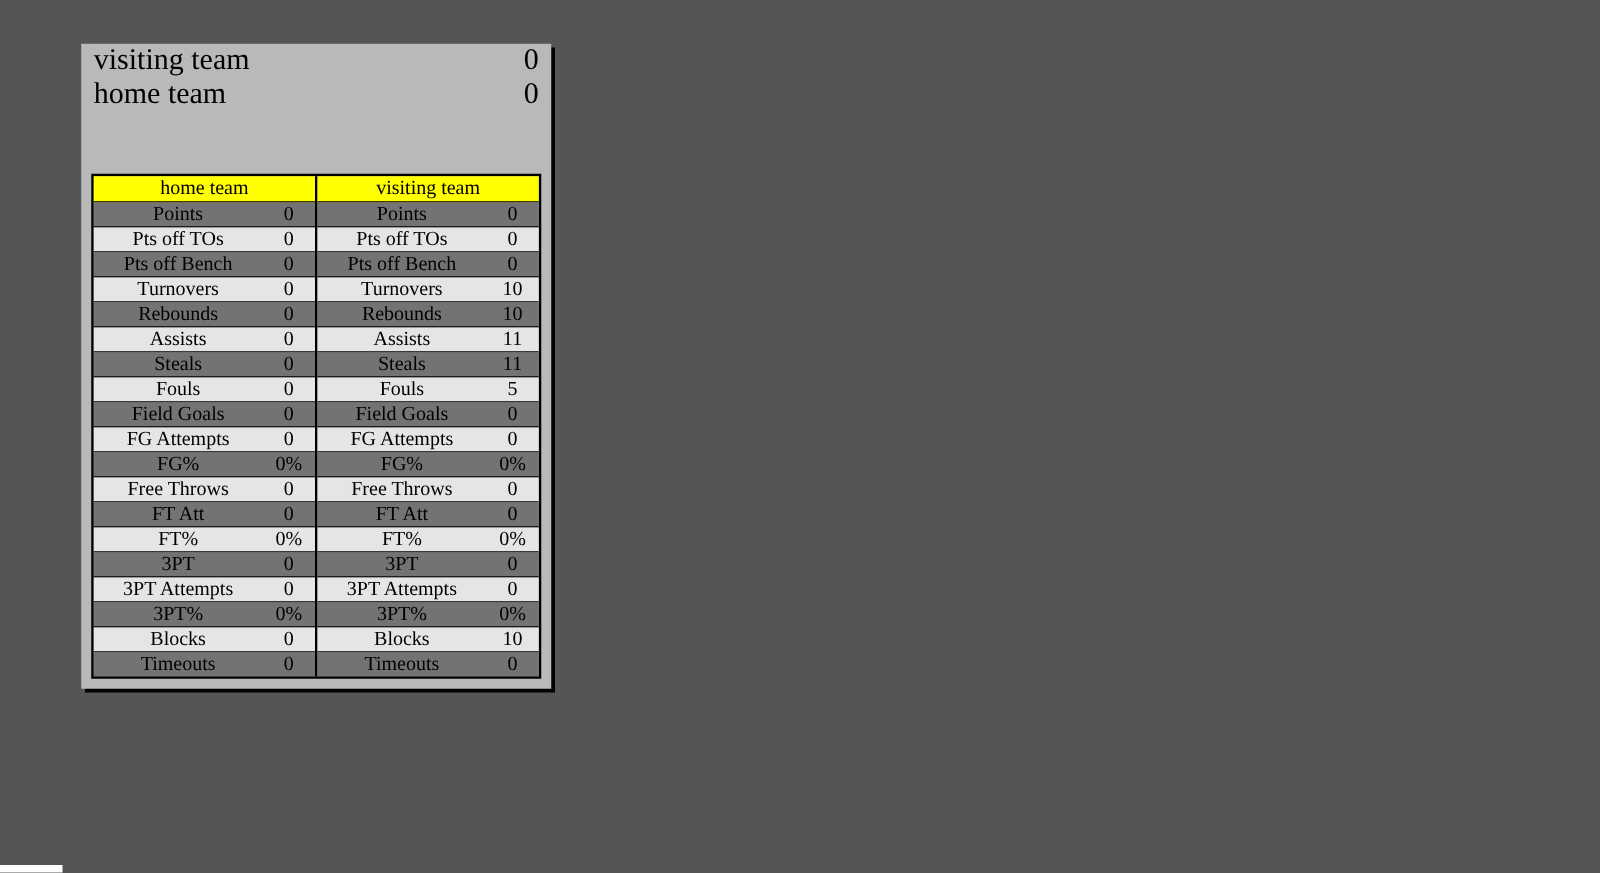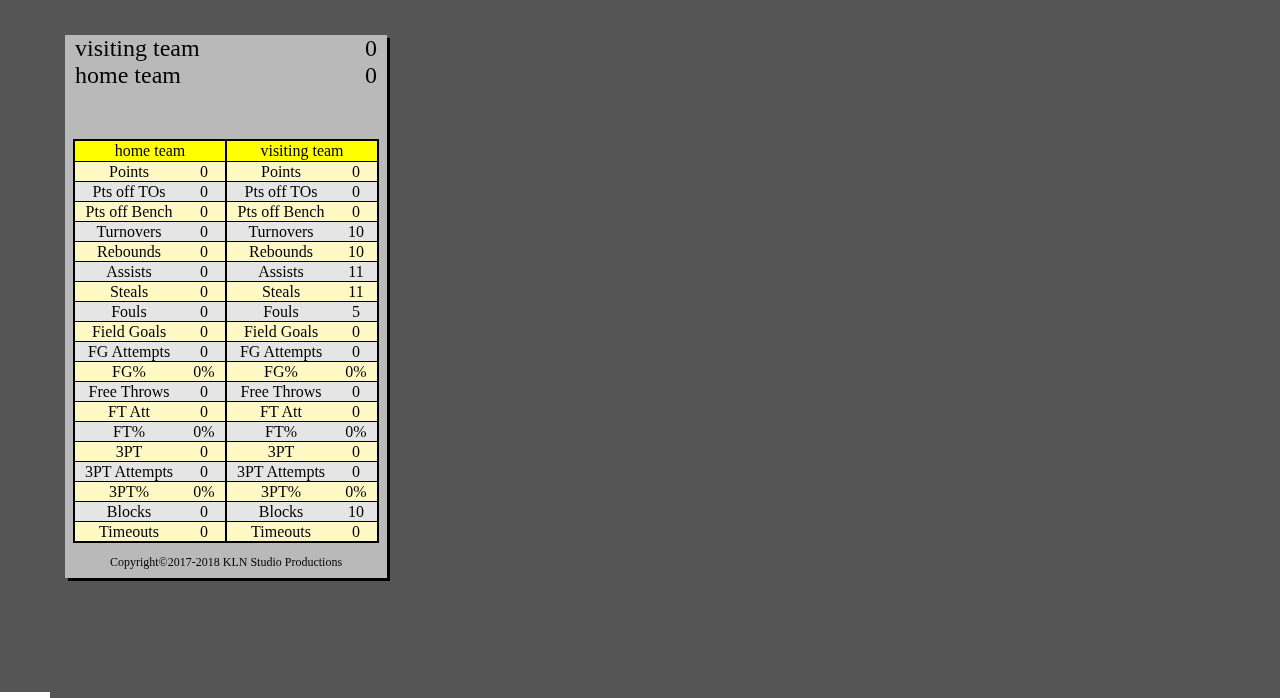--- a/index.html
+++ b/index.html
@@ -8,21 +8,21 @@
     width: 1280px;
     height: 698px;
     background: #555555;
     font-family: "Times New Roman", Times, serif;
     overflow: hidden;
   }
   .panel {
     position: absolute;
     left: 65px;
     top: 35px;
-    width: 322px;
+    width: 376px;
     background: #b9b9b9;
     box-shadow: 3px 3px 0 #000;
     padding-bottom: 8px;
   }
   .score-line {
     display: flex;
     justify-content: space-between;
     align-items: center;
     padding: 0 10px;
     font-size: 24px;
@@ -50,21 +50,21 @@
     line-height: 20px;
   }
   .row {
     display: flex;
     border-bottom: 1px solid #000;
     height: 19px;
     line-height: 19px;
     font-size: 16px;
   }
   .row:last-child { border-bottom: none; }
-  .row.even { background: #fef9c3; }
+  .row.even { background: #737373; }
   .row.odd  { background: #e5e5e5; }
   .label {
     flex: 1;
     text-align: center;
   }
   .val {
     width: 42px;
     text-align: center;
   }
   .copyright {
@@ -253,17 +253,16 @@
             <div class="val">10</div>
           </div>
           <div class="row even">
             <div class="label">Timeouts</div>
             <div class="val">0</div>
           </div>
         </div>
     </div>
   </div>
 
-  <div class="copyright">Copyright©2017-2018 KLN Studio Productions</div>
 
 </div>
 
 <div class="bottom-bar"></div>
 
 </body></html>

